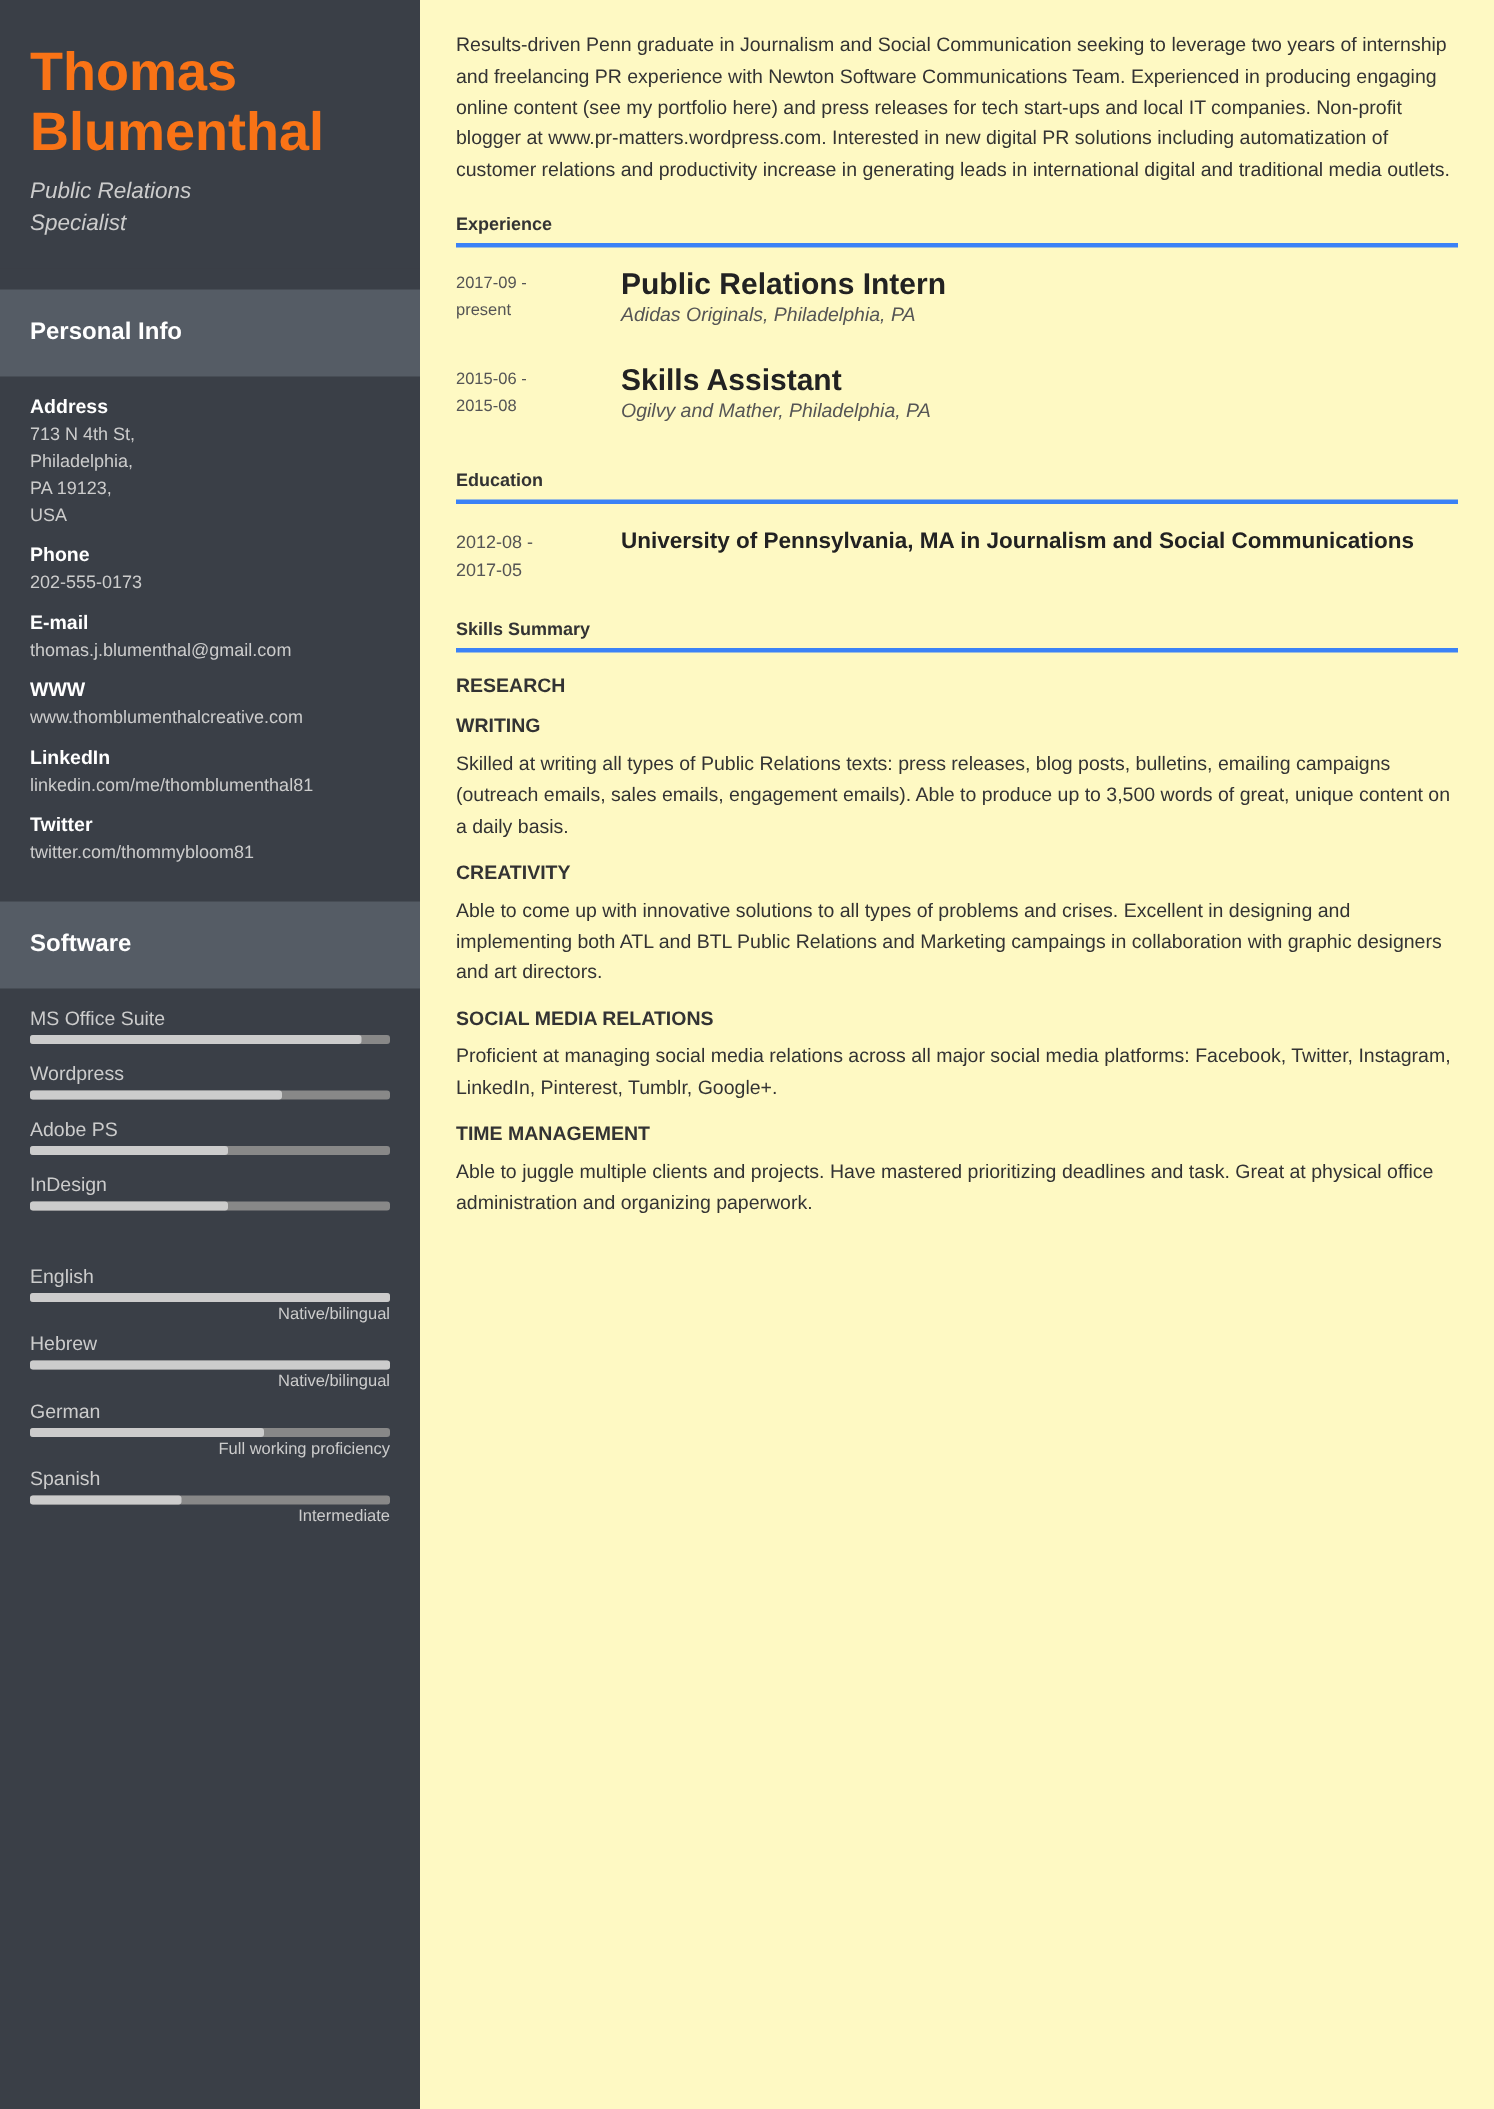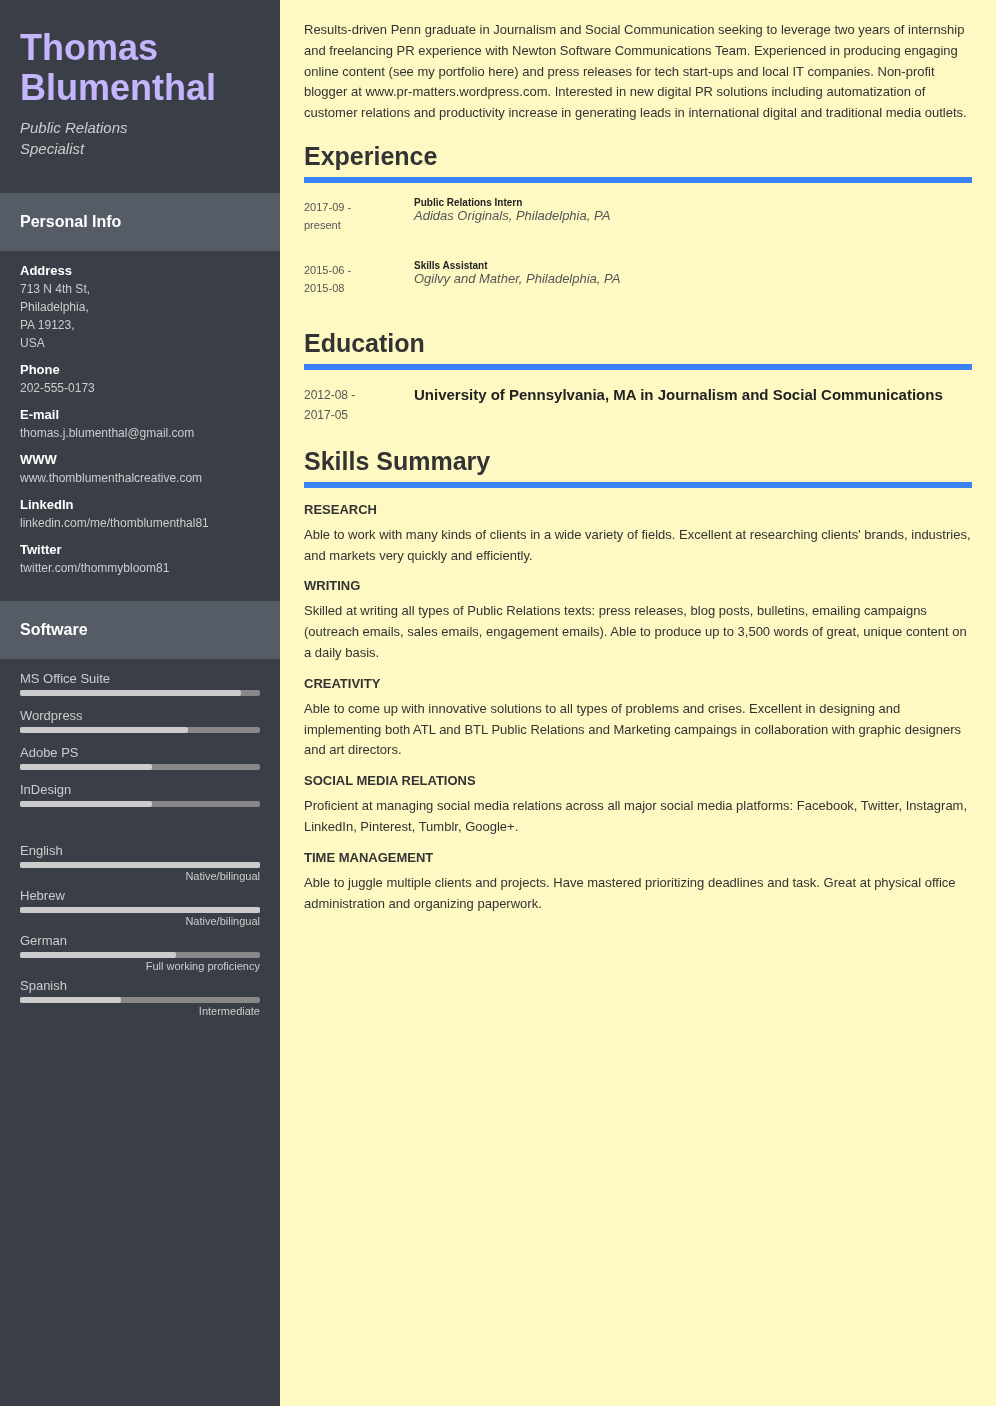--- a/index.html
+++ b/index.html
@@ -25,21 +25,21 @@
 
     .sidebar-header {
       background: #3a3f47;
       padding: 28px 20px 20px 20px;
     }
 
     .sidebar-name {
       font-size: 36px;
       font-weight: 900;
       line-height: 1.1;
-      color: #c4b5fd;
+      color: #f97316;
       margin-bottom: 10px;
     }
 
     .sidebar-title {
       font-size: 15px;
       color: #ccc;
       font-weight: normal;
       line-height: 1.4;
       font-style: italic;
     }
@@ -138,24 +138,24 @@
     }
 
     .summary-text {
       font-size: 13px;
       color: #333;
       line-height: 1.6;
       margin-bottom: 18px;
     }
 
     .section-title {
-      font-size: 25px;
+      font-size: 12px;
       font-weight: 700;
       color: #333;
-      border-bottom: 6px solid #3b82f6;
+      border-bottom: 3px solid #3b82f6;
       padding-bottom: 6px;
       margin-bottom: 14px;
     }
 
     .section {
       margin-bottom: 22px;
     }
 
     .experience-item {
       display: flex;
@@ -170,21 +170,21 @@
       color: #555;
       line-height: 1.6;
       padding-top: 2px;
     }
 
     .exp-details {
       flex: 1;
     }
 
     .exp-role {
-      font-size: 10px;
+      font-size: 20px;
       font-weight: 700;
       color: #222;
     }
 
     .exp-company {
       font-size: 13px;
       color: #555;
       font-style: italic;
     }
 
@@ -359,21 +359,20 @@
       </div>
     </div>
       </div>
   </div>
 
   <div class="section">
     <div class="section-title">Skills Summary</div>
     <div id="skills-list">
         <div>
       <div class="skills-skill-title">RESEARCH</div>
-      <div class="skills-skill-desc">Able to work with many kinds of clients in a wide variety of fields. Excellent at researching clients' brands, industries, and markets very quickly and efficiently.</div>
     </div>
         <div>
       <div class="skills-skill-title">WRITING</div>
       <div class="skills-skill-desc">Skilled at writing all types of Public Relations texts: press releases, blog posts, bulletins, emailing campaigns (outreach emails, sales emails, engagement emails). Able to produce up to 3,500 words of great, unique content on a daily basis.</div>
     </div>
         <div>
       <div class="skills-skill-title">CREATIVITY</div>
       <div class="skills-skill-desc">Able to come up with innovative solutions to all types of problems and crises. Excellent in designing and implementing both ATL and BTL Public Relations and Marketing campaings in collaboration with graphic designers and art directors.</div>
     </div>
         <div>

